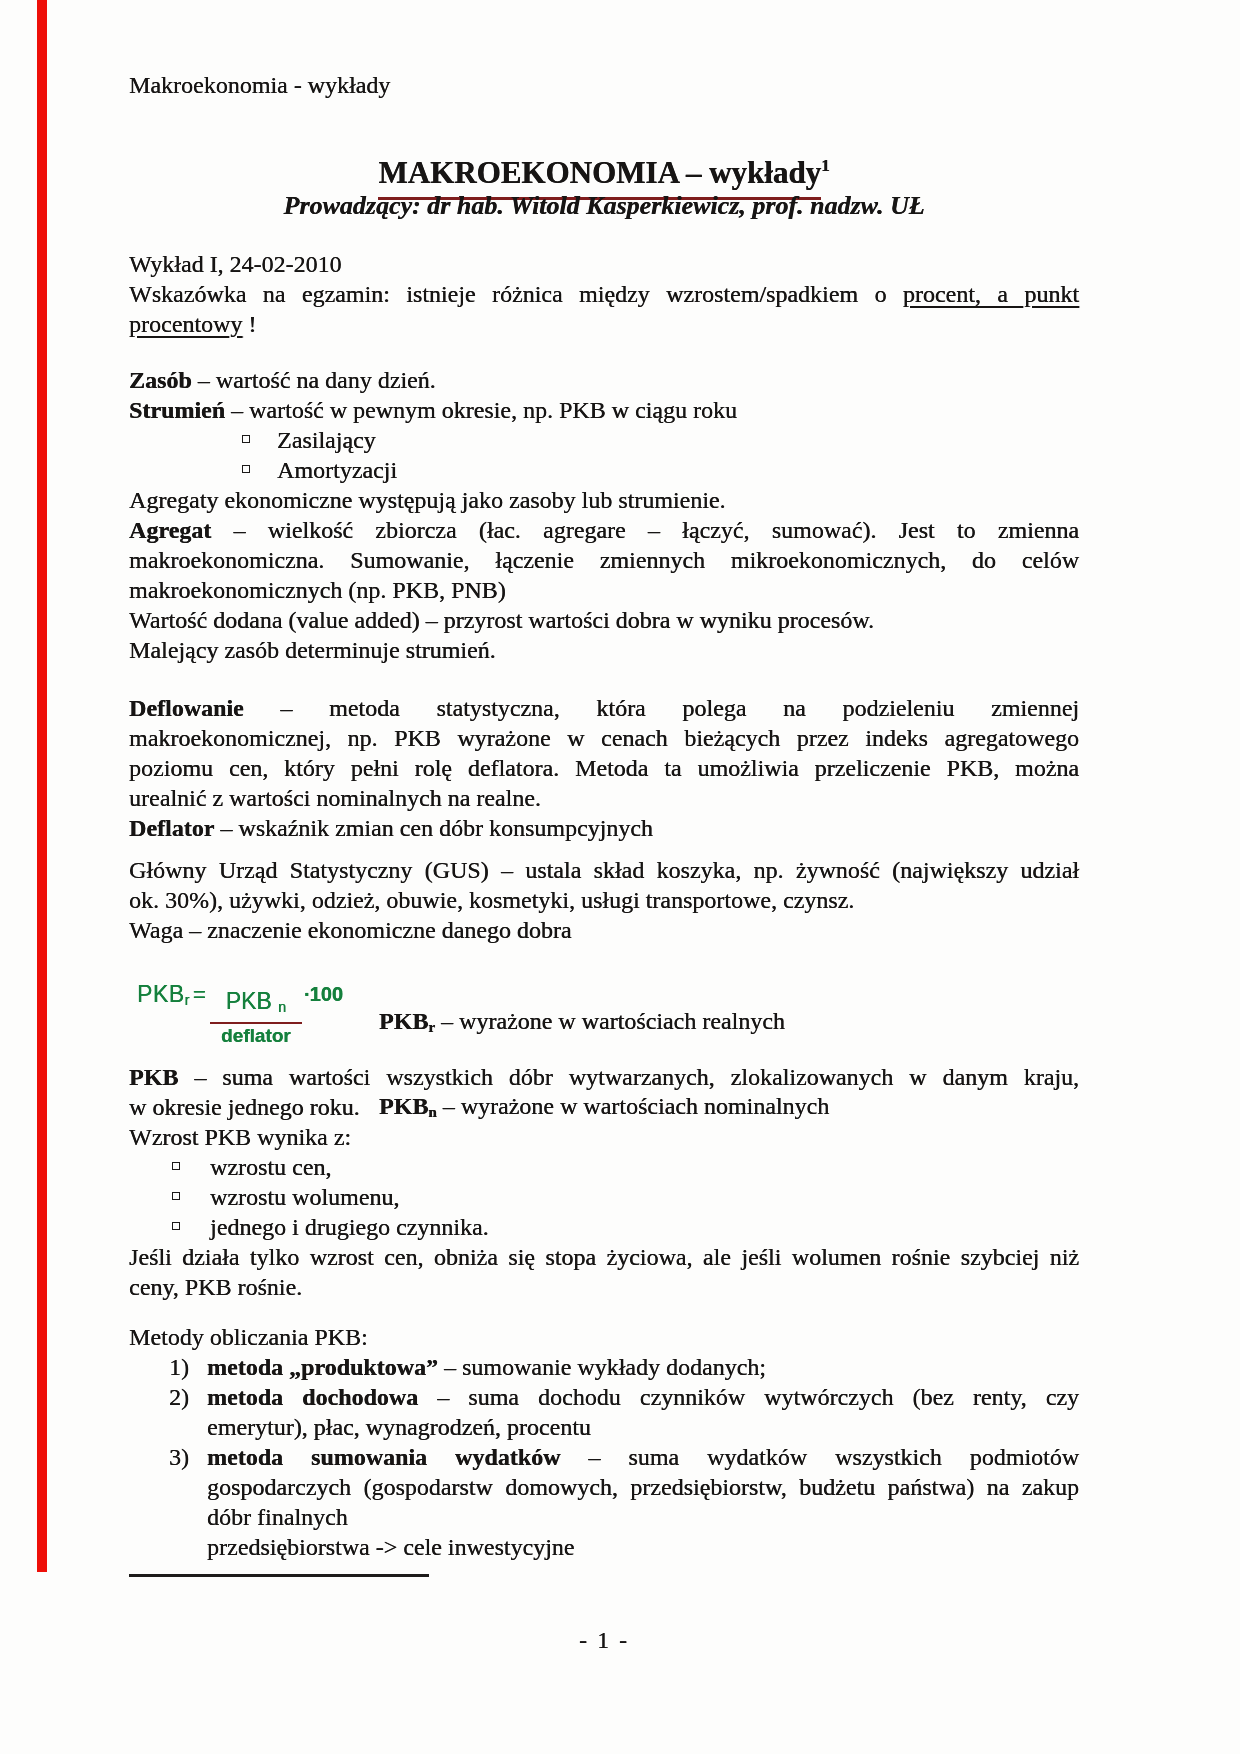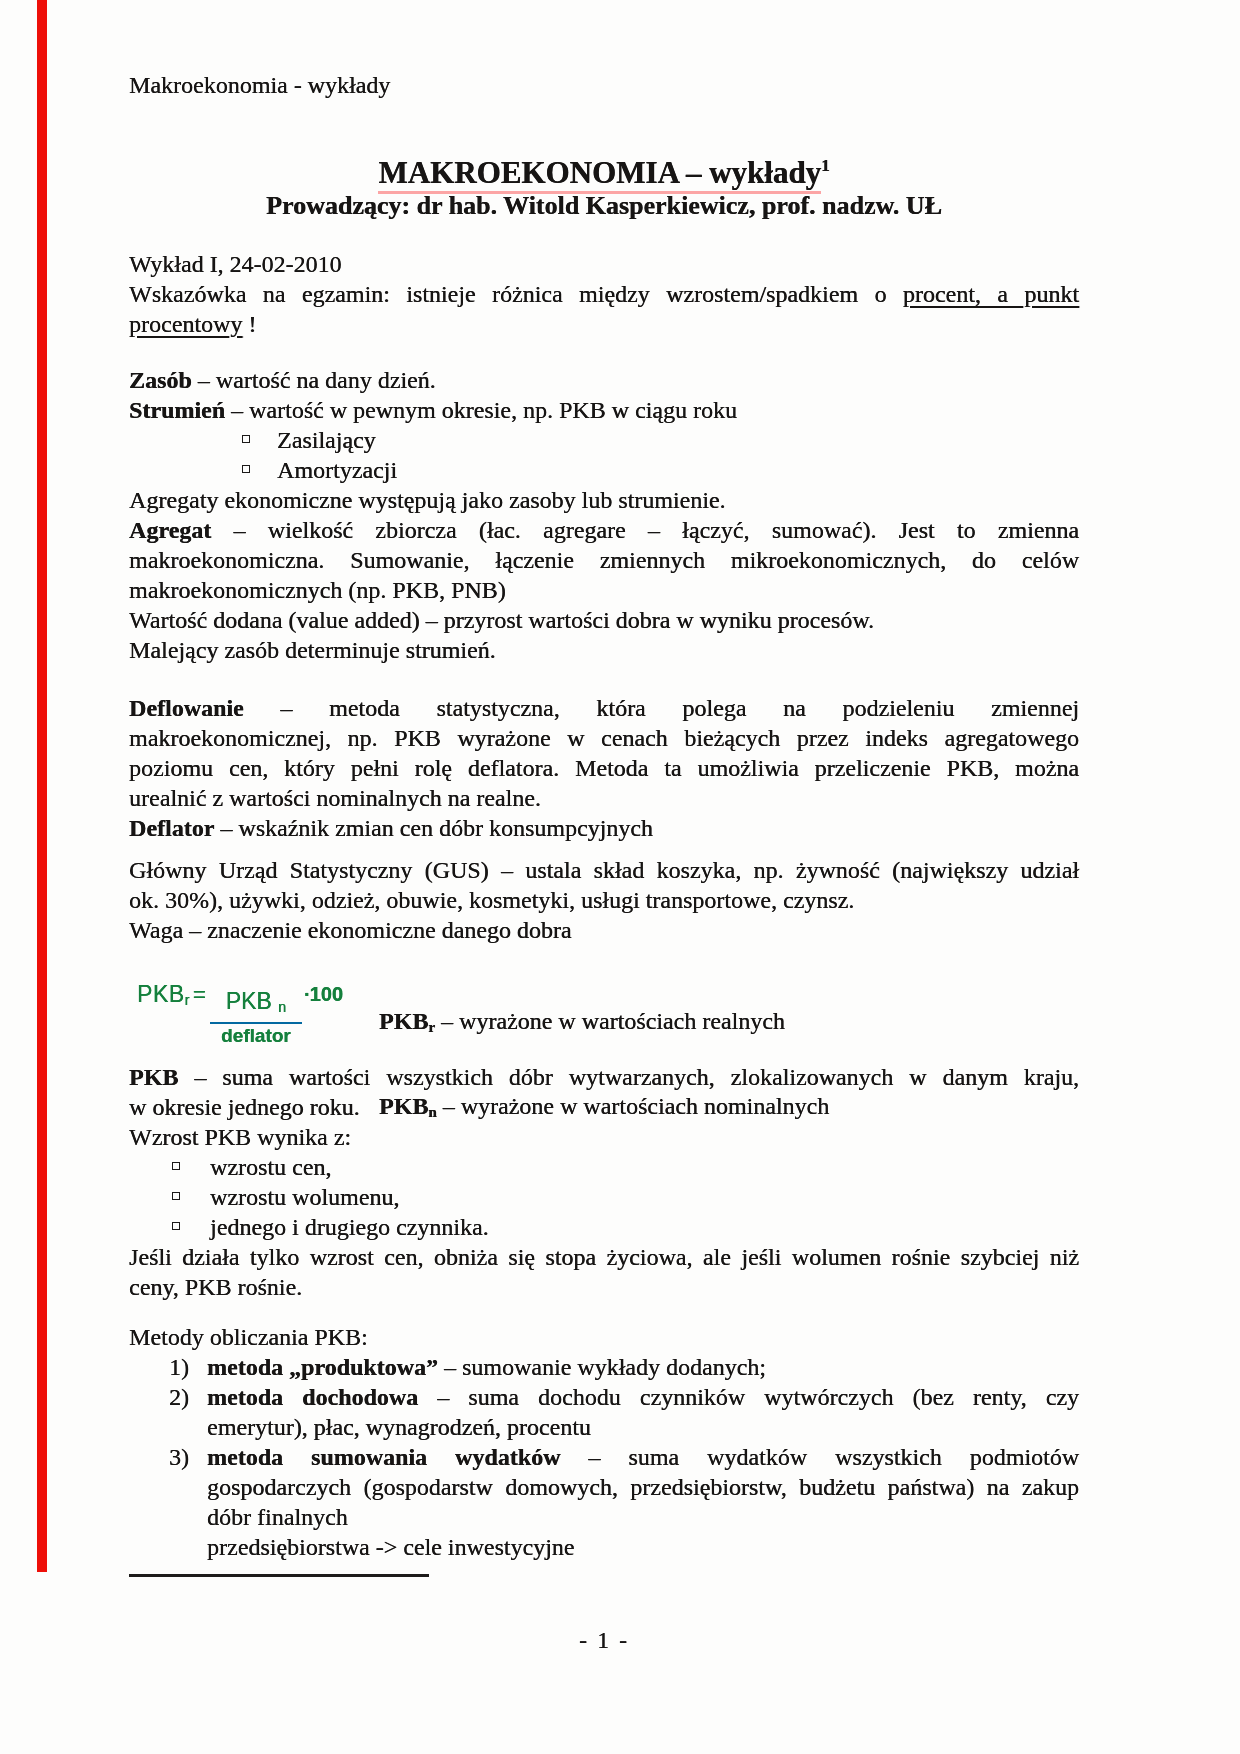--- a/index.html
+++ b/index.html
@@ -16,42 +16,42 @@
         text-shadow:0.35px 0 0 currentColor;}
   .tl{font-size:24px;line-height:30px;}
   .just{text-align:justify;text-align-last:justify;}
   .b{font-weight:bold;}
   .u{text-decoration:underline;text-decoration-thickness:2px;text-underline-offset:4px;}
   .sb{font-size:0.62em;vertical-align:-0.22em;}
   .sp{font-size:0.6em;vertical-align:0.62em;}
 
   .runhead{margin-top:70px;font-size:24px;line-height:30px;}
   .title{margin-top:48px;text-align:center;font-size:31px;line-height:36px;font-weight:bold;}
-  .title .tspan{border-bottom:3px solid #fca5a5;padding-bottom:1px;}
+  .title .tspan{border-bottom:3px solid #7f1d1d;padding-bottom:7px;}
   .title .sp{font-size:0.55em;vertical-align:0.7em;}
-  .subtitle{text-align:center;font-size:26px;line-height:30px;font-weight:bold;}
+  .subtitle{text-align:center;font-size:26px;line-height:30px;font-weight:bold;font-style:italic;}
 
   .brow{position:relative;padding-left:81px;}
   .brow .bsq{position:absolute;left:43px;top:10px;width:8px;height:8px;
              border:1.6px solid #1b1918;box-sizing:border-box;background:transparent;}
   .brow.deep{padding-left:148px;}
   .brow.deep .bsq{left:113px;}
 
   .numitem{position:relative;}
   .numitem .num{position:absolute;left:40px;top:0;font-size:24px;line-height:30px;}
   .numitem .ntext{margin-left:78px;}
   .cont{margin-left:78px;}
 
   .formula-row{position:relative;margin-top:17px;height:66px;}
   .formula{position:absolute;left:8px;top:0;height:66px;display:flex;align-items:center;
            font-family:"Liberation Sans","DejaVu Sans",sans-serif;color:#15803d;}
   .f-lhs{font-size:23px;letter-spacing:0.5px;}
   .f-eq{font-size:22px;margin:0 4px 0 3px;}
   .frac{display:inline-flex;flex-direction:column;align-items:center;}
-  .frac .fnum{font-size:23px;line-height:27px;padding:0 16px 1px 16px;border-bottom:2px solid #0369a1;margin-top:47px;}
+  .frac .fnum{font-size:23px;line-height:27px;padding:0 16px 1px 16px;border-bottom:2px solid #7f1d1d;margin-top:47px;}
   .frac .fden{font-size:19px;font-weight:bold;line-height:24px;}
   .f-mult{font-size:20px;font-weight:bold;margin-left:2px;}
   .legend{position:absolute;left:250px;top:-4px;}
   .legend .lline{font-size:24px;line-height:32px;margin-top:47px;}
 
   .fsep{margin-top:12px;width:300px;height:3px;background:#1d1b1a;}
   .footnote{margin-top:12px;font-size:20px;line-height:26px;}
   .pagenum{margin-top:48px;text-align:center;font-size:24px;line-height:30px;letter-spacing:2px;}
 </style>
 </head>

